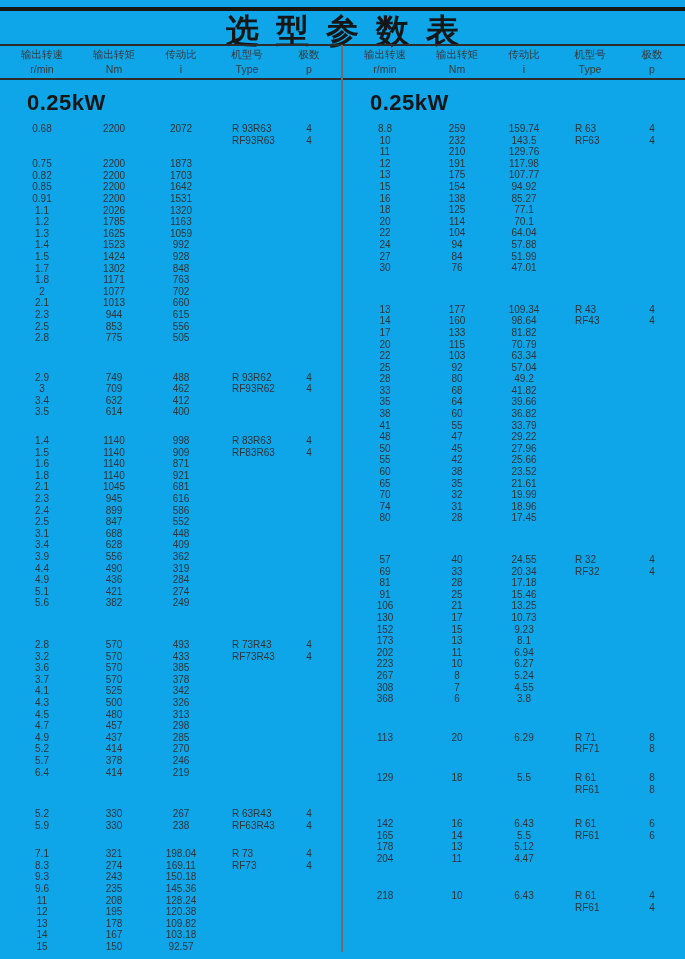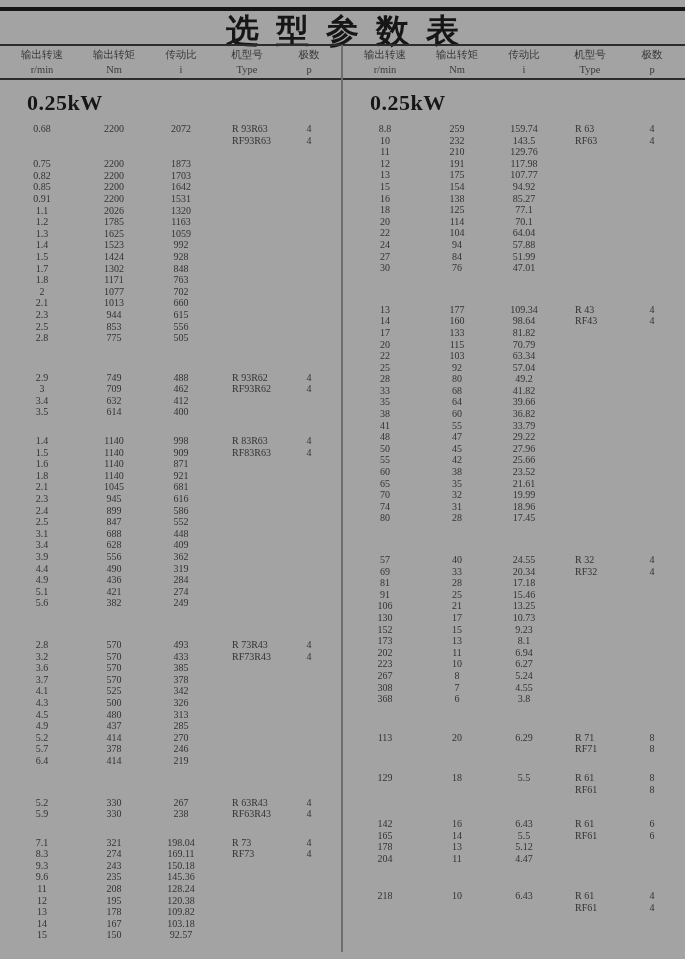--- a/index.html
+++ b/index.html
@@ -1,21 +1,21 @@
 <!DOCTYPE html>
 <html><head>
 <meta charset="utf-8">
 <style>
   html,body{margin:0;padding:0;background:#e8e8e8;}
   .page{
     position:relative;
     width:685px;height:959px;
     margin:0 auto;
-    background:#a3a3a3;
-    font-family:Liberation Serif, serif;
+    background:#0ea5e9;
+    font-family:Liberation Sans, sans-serif;
     color:#2b2b2b;
     overflow:hidden;
   }
   .top-rule{
     position:absolute;top:7px;left:0;width:685px;height:4px;
     background:#161616;
   }
   .title{
     position:absolute;top:9px;left:0;width:685px;
     margin:0;text-align:center;
@@ -441,20 +441,27 @@
               <div class="cell col4"></div>
             </div>
             <div class="trow">
               <div class="cell col0">4.5</div>
               <div class="cell col1">480</div>
               <div class="cell col2">313</div>
               <div class="cell col3"></div>
               <div class="cell col4"></div>
             </div>
             <div class="trow">
+              <div class="cell col0">4.7</div>
+              <div class="cell col1">457</div>
+              <div class="cell col2">298</div>
+              <div class="cell col3"></div>
+              <div class="cell col4"></div>
+            </div>
+            <div class="trow">
               <div class="cell col0">4.9</div>
               <div class="cell col1">437</div>
               <div class="cell col2">285</div>
               <div class="cell col3"></div>
               <div class="cell col4"></div>
             </div>
             <div class="trow">
               <div class="cell col0">5.2</div>
               <div class="cell col1">414</div>
               <div class="cell col2">270</div>

